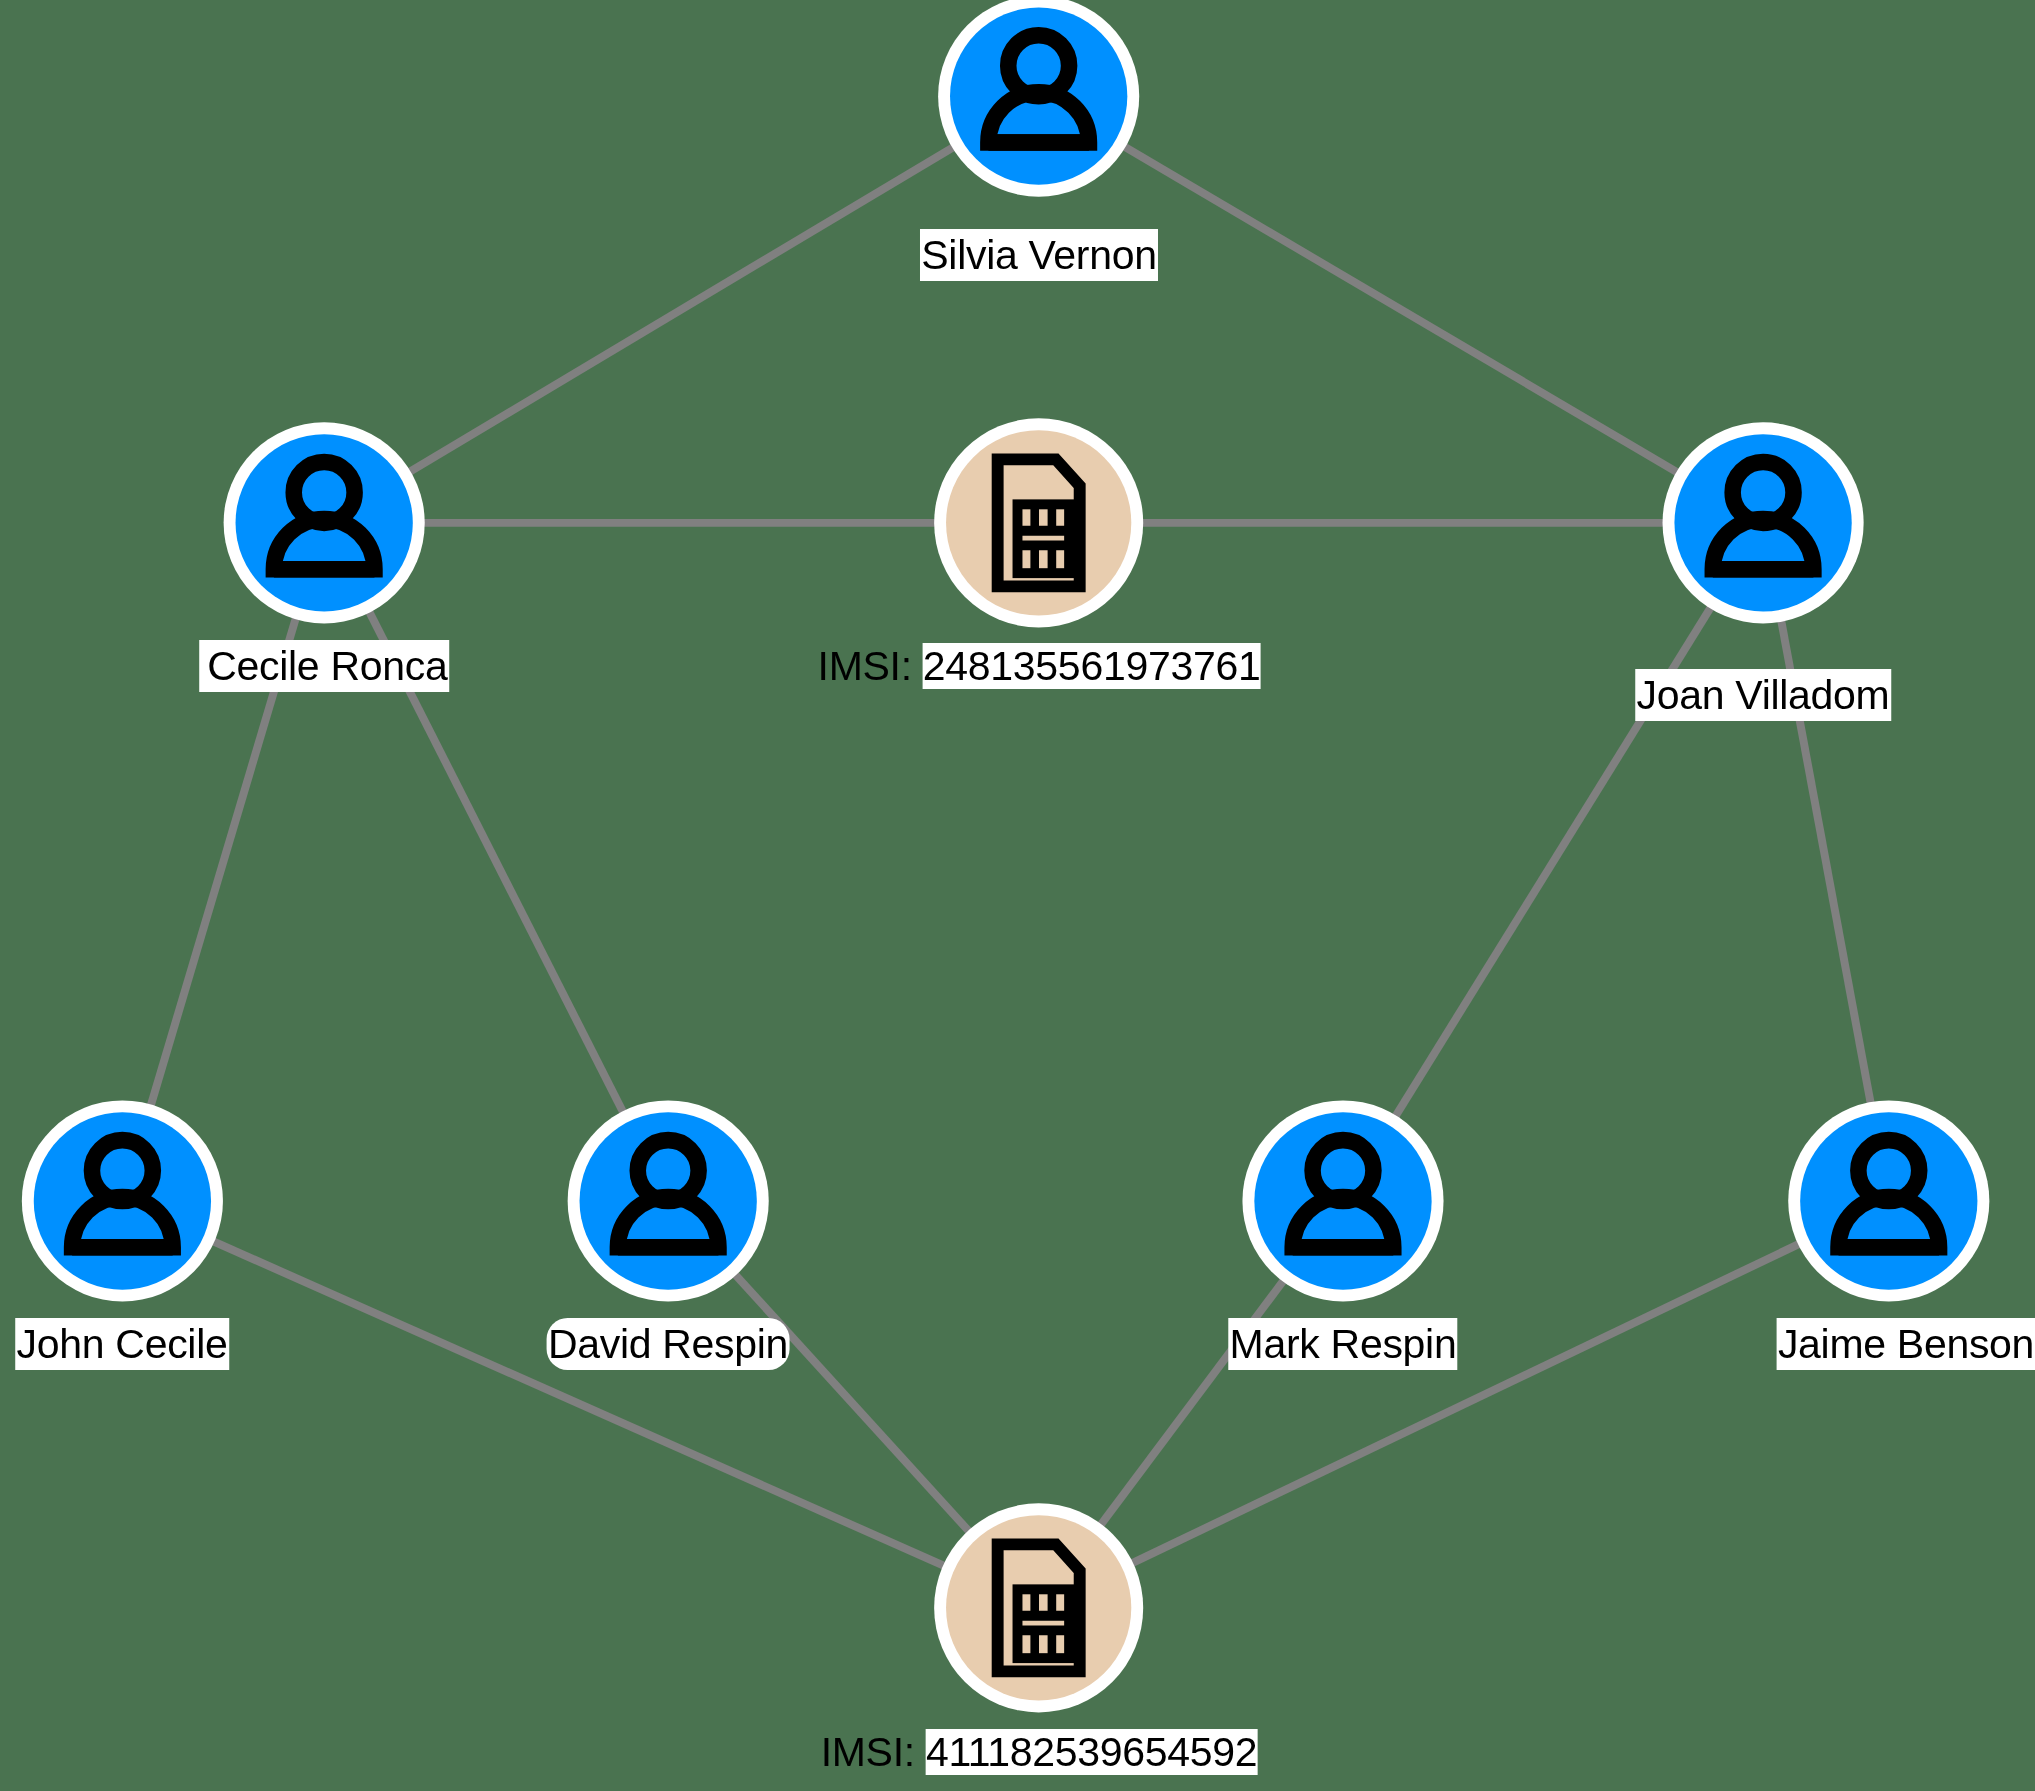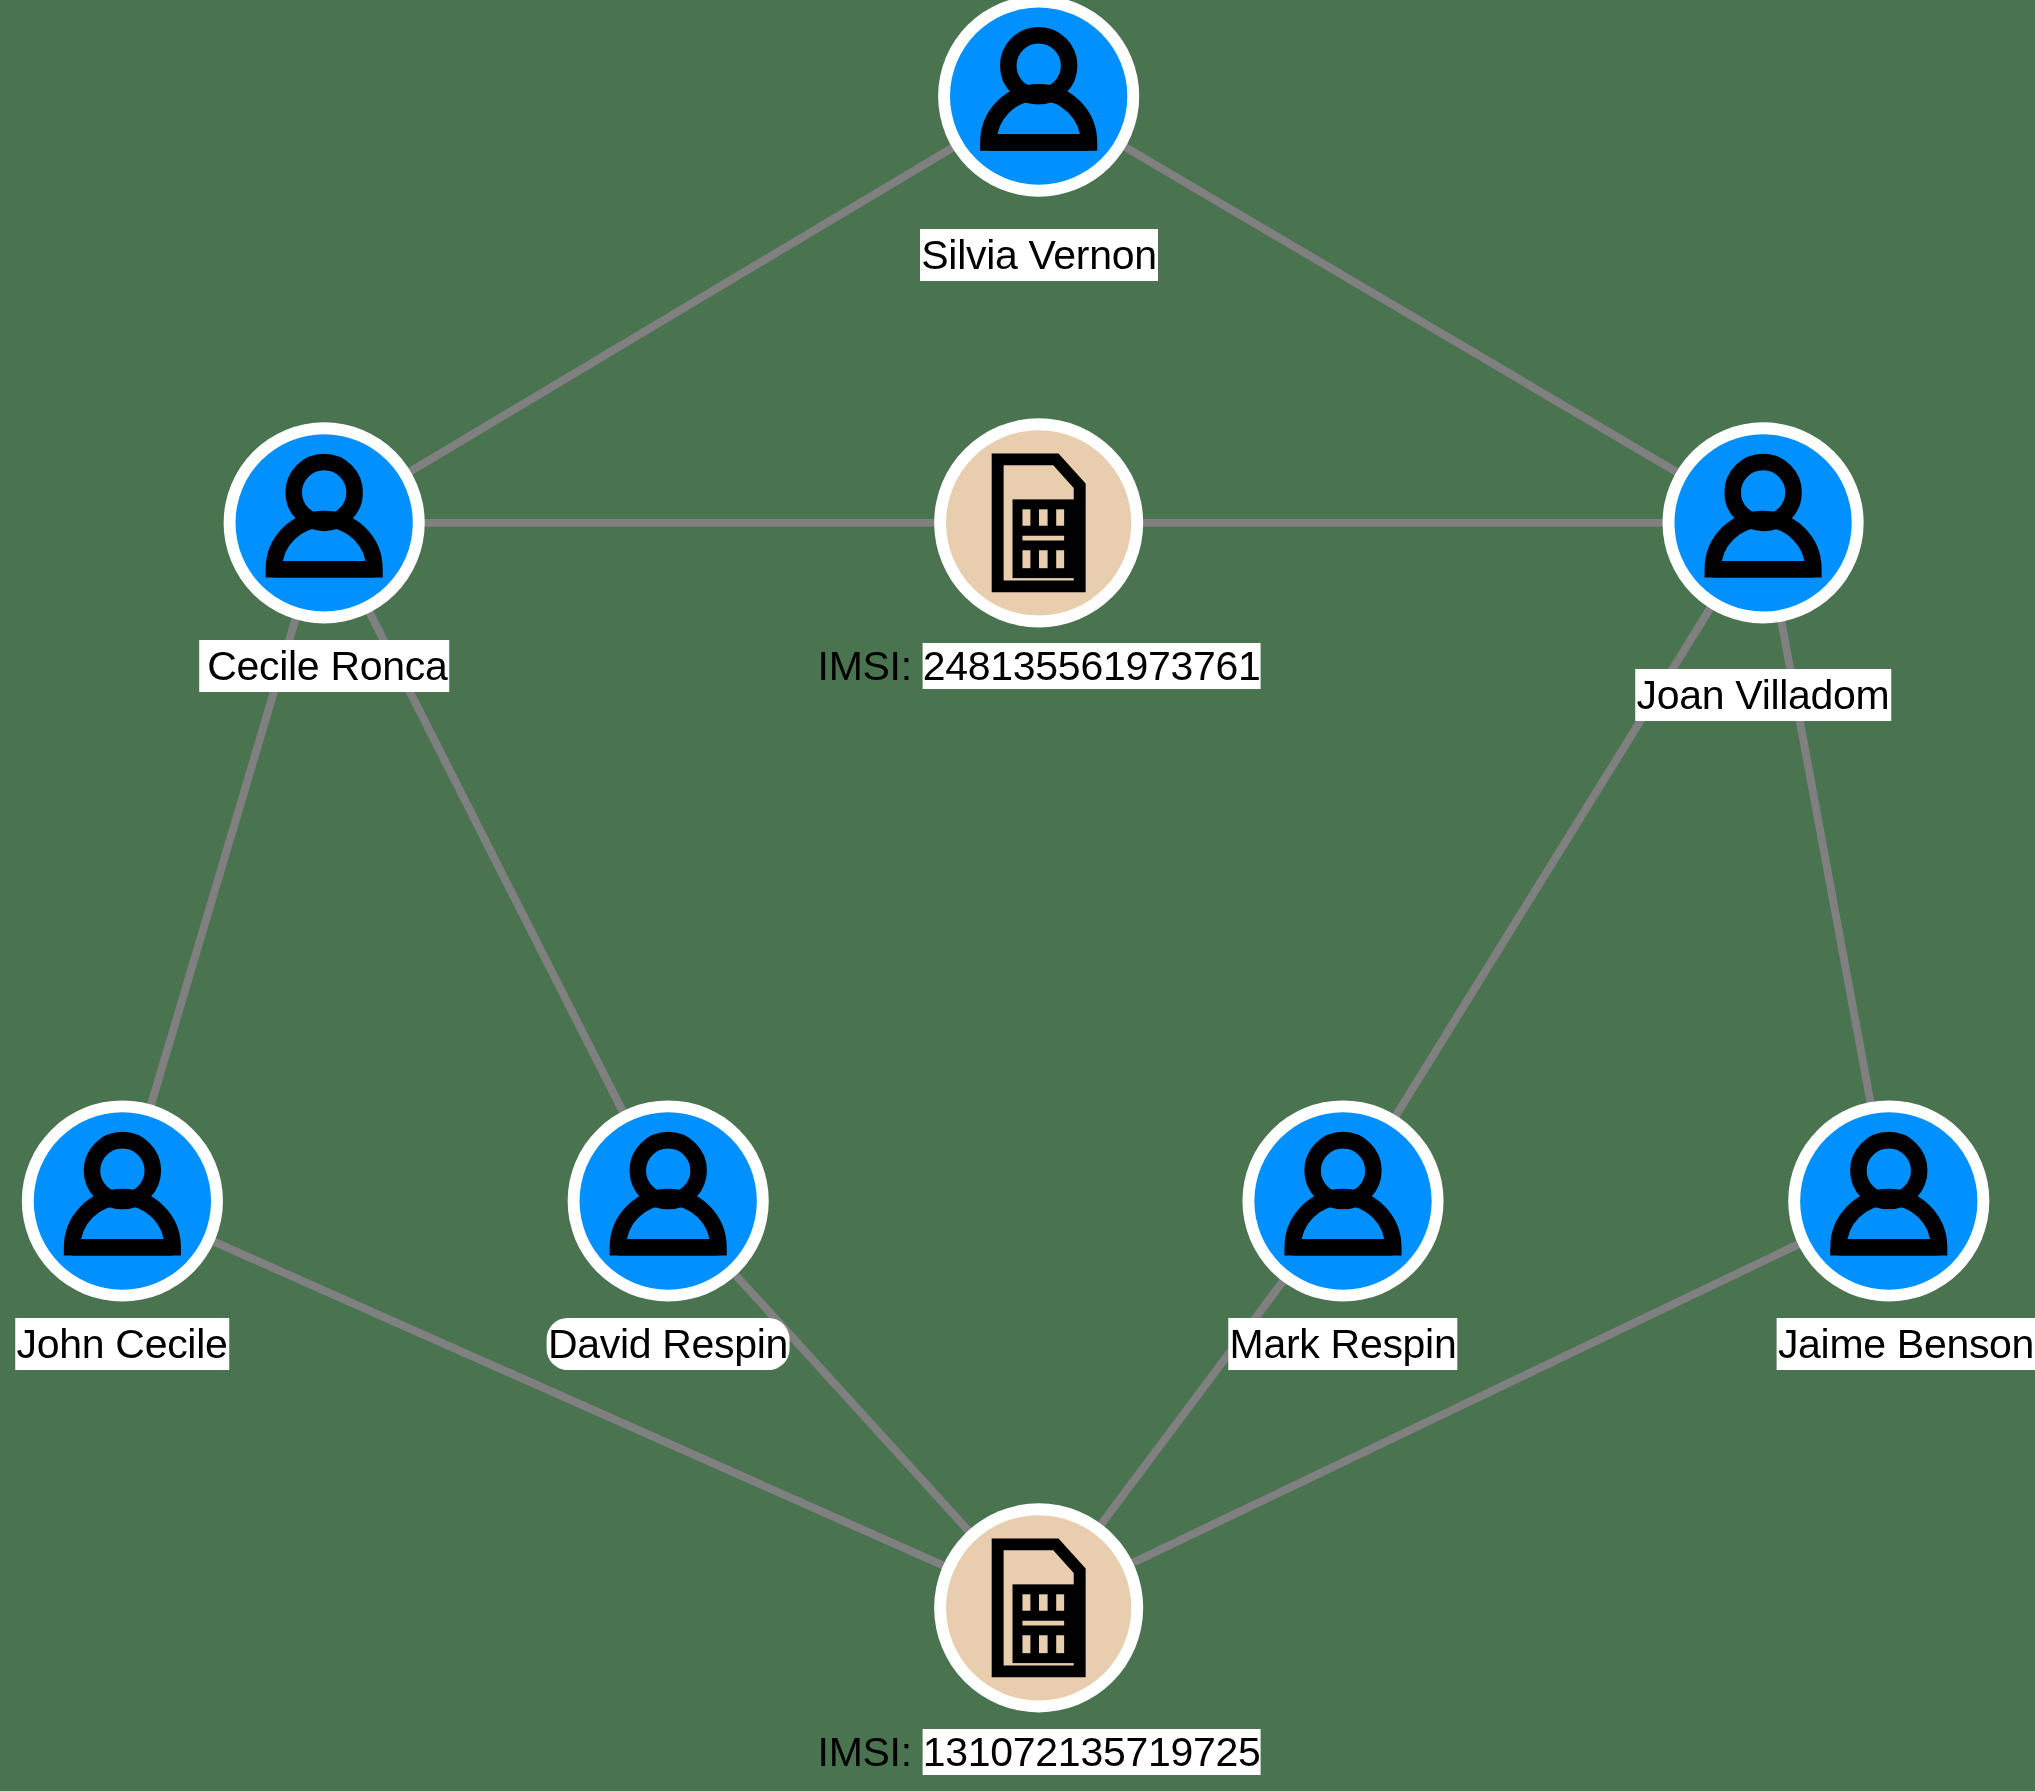--- a/index.html
+++ b/index.html
@@ -143,16 +143,16 @@
   </svg>
   <div id="label-layer">
       <div class="node-label" style="left: 1039px; top: 217px; margin-top: 12px;">Silvia Vernon</div>
       <div class="node-label" style="left: 324px; top: 640px; padding-left: 8px;">Cecile Ronca</div>
       <div class="imsi-label" style="left: 1039px; top: 640px;"><span class="imsi-prefix">IMSI: </span><span class="imsi-value">248135561973761</span></div>
       <div class="node-label" style="left: 1763px; top: 669px;">Joan Villadom</div>
       <div class="node-label" style="left: 122px; top: 1318px;">John Cecile</div>
       <div class="node-label" style="left: 668px; top: 1318px; border-radius: 21px;">David Respin</div>
       <div class="node-label" style="left: 1343px; top: 1318px;">Mark Respin</div>
       <div class="node-label" style="left: 1906px; top: 1318px;">Jaime Benson</div>
-      <div class="imsi-label" style="left: 1039px; top: 1726px;"><span class="imsi-prefix">IMSI: </span><span class="imsi-value">131072135719725</span></div>
+      <div class="imsi-label" style="left: 1039px; top: 1726px;"><span class="imsi-prefix">IMSI: </span><span class="imsi-value">411182539654592</span></div>
     </div>
 </div>
 
 
 </body></html>

